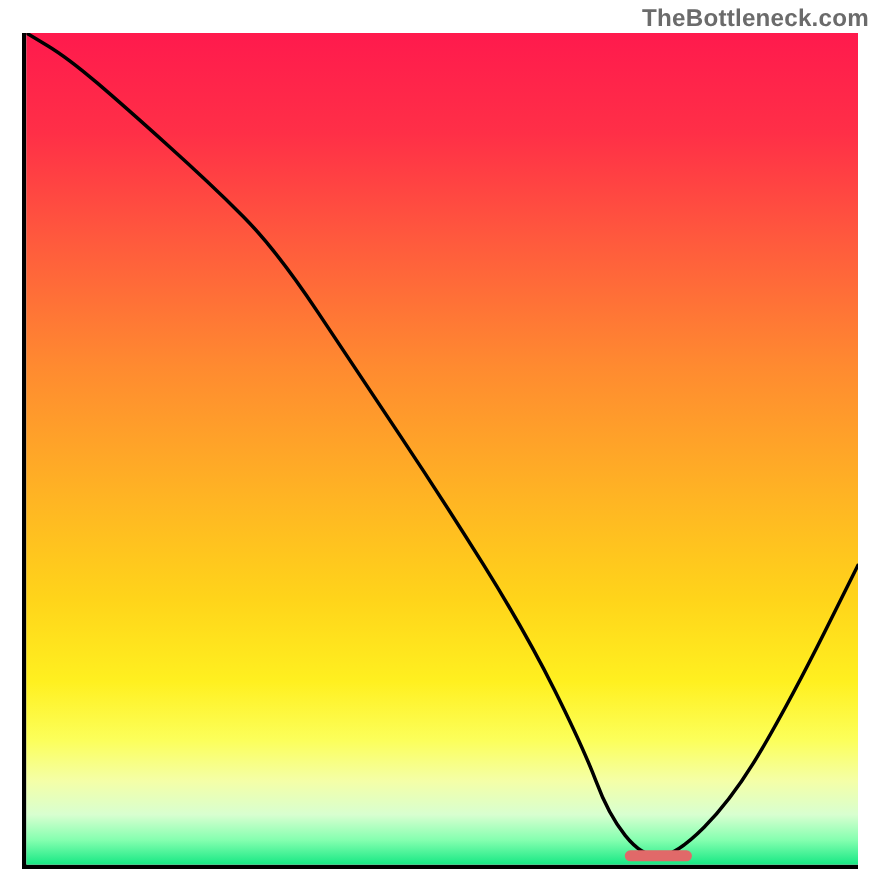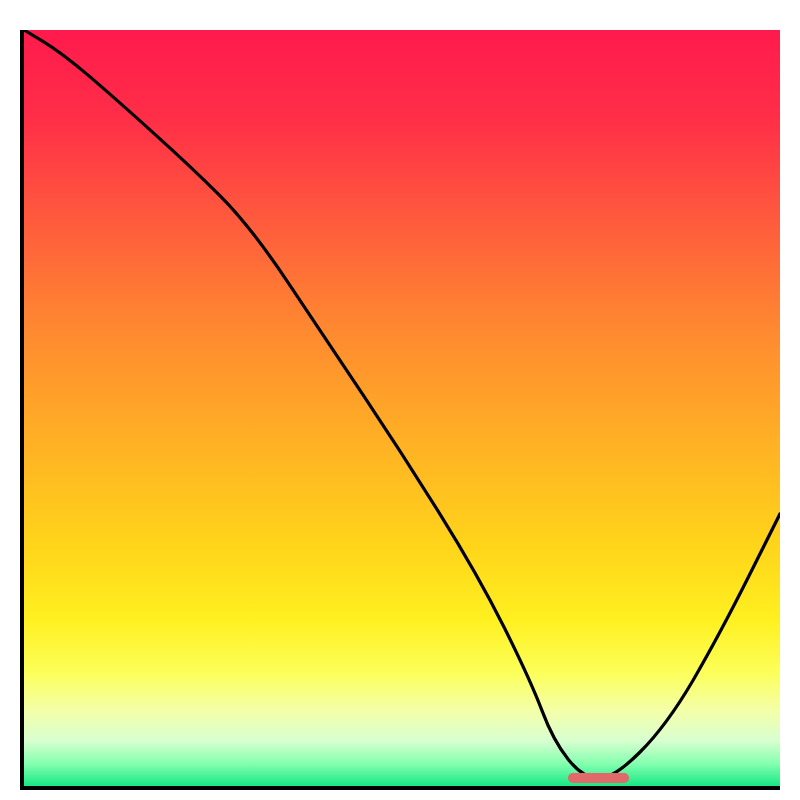--- a/index.html
+++ b/index.html
@@ -51,20 +51,21 @@
     position: absolute;
     height: 10px;
     border-radius: 5px;
     background: #e16969;
   }
 </style>
 </head>
 <body>
 
 <div class="canvas">
+  <div class="attribution">TheBottleneck.com</div>
 
   <div class="plot-frame">
 
     <div class="gradient-fill" id="gradient-fill" style="background: linear-gradient(rgb(255, 26, 77) 0%, rgb(255, 47, 71) 12%, rgb(255, 90, 61) 25%, rgb(255, 138, 48) 40%, rgb(255, 178, 36) 55%, rgb(255, 212, 26) 68%, rgb(255, 240, 32) 78%, rgb(252, 255, 90) 85%, rgb(244, 255, 168) 90%, rgb(216, 255, 208) 94%, rgb(134, 255, 176) 97%, rgb(23, 232, 132) 100%);"></div>
 
     <svg class="curve" id="curve-svg" width="756" height="756" viewBox="0 0 756 756" preserveAspectRatio="none">
       <path id="curve-path" d="M 0.0 0.0 Q 0.0 0.0 18.9 11.3 Q 37.8 22.7 64.3 45.4 Q 90.7 68.0 128.5 102.1 Q 166.3 136.1 196.6 166.3 Q 226.8 196.6 264.6 253.3 Q 302.4 310.0 340.2 366.7 Q 378.0 423.4 415.8 483.8 Q 453.6 544.3 480.1 597.2 Q 506.5 650.2 517.9 680.4 Q 529.2 710.6 544.3 729.5 Q 559.4 748.4 574.6 748.4 Q 589.7 748.4 616.1 722.0 Q 642.6 695.5 669.1 650.2 Q 695.5 604.8 725.8 544.3 T 756.0 483.8 " fill="none" stroke="#000000" stroke-width="3.2" stroke-linejoin="round" stroke-linecap="round"></path>
     </svg>
 
     <div class="marker" id="optimal-marker" style="left: 544.32px; width: 60.48px; top: 743.44px; background: rgb(225, 105, 105);"></div>

